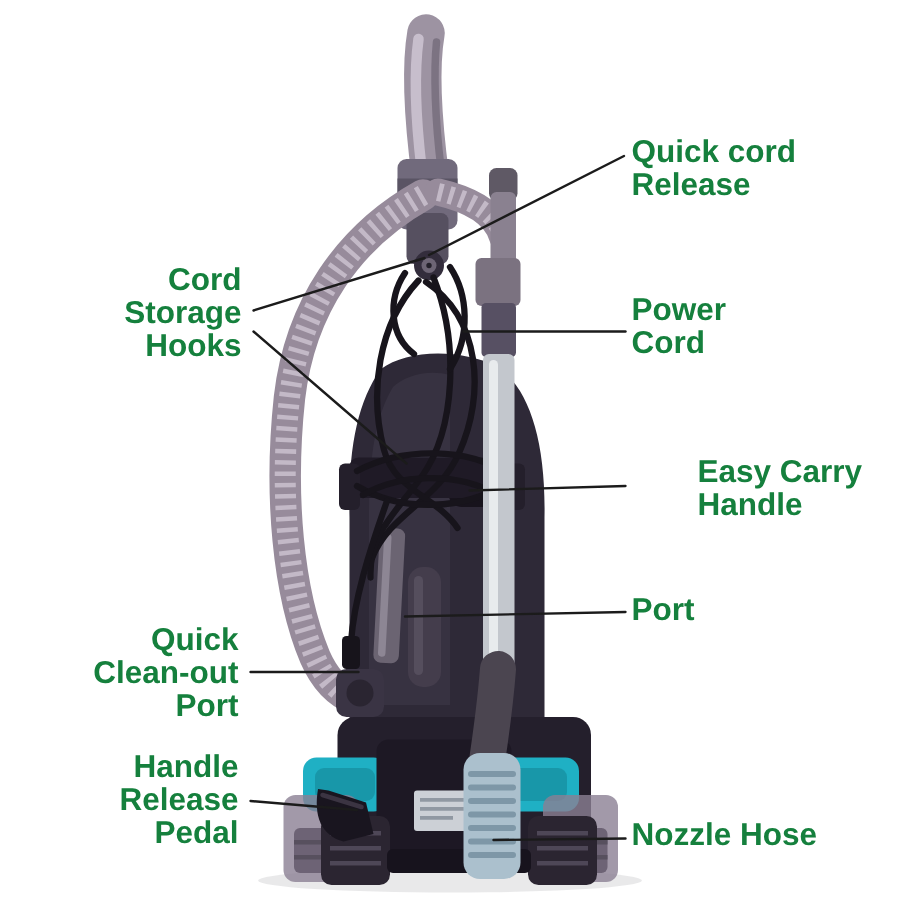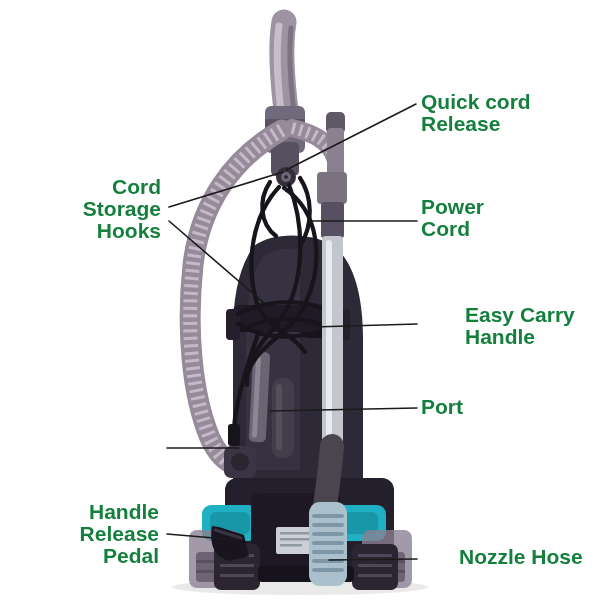--- a/index.html
+++ b/index.html
@@ -15,21 +15,21 @@
   }
   .label.left-side{text-align:right;}
   .label.right-side{text-align:left;}
   #lbl-quick-cord{left:421px;top:91px;}
   #lbl-cord-hooks{right:439px;top:176px;}
   #lbl-power-cord{left:421px;top:196px;}
   #lbl-easy-carry{left:421px;top:304px;margin-left:44px;}
   #lbl-tools{left:421px;top:396px;}
   #lbl-cleanout{right:441px;top:416px;}
   #lbl-pedal{right:441px;top:501px;}
-  #lbl-nozzle{left:421px;top:546px;margin-left:38px;}
+  #lbl-nozzle{left:421px;top:546px;}
 </style>
 </head>
 <body>
 
 <div id="stage">
 
   <svg id="vacuum-svg" width="600" height="600" viewBox="0 0 600 600">
 
     <ellipse cx="300" cy="587" rx="128" ry="8" fill="#2a2430" opacity="0.10"></ellipse>
 
@@ -189,19 +189,22 @@
 Hooks</div>
 
   <div id="lbl-power-cord" class="label right-side">Power
 Cord</div>
 
   <div id="lbl-easy-carry" class="label right-side">Easy Carry
 Handle</div>
 
   <div id="lbl-tools" class="label right-side">Port</div>
 
+  <div id="lbl-cleanout" class="label left-side">Quick
+Clean-out
+Port</div>
 
   <div id="lbl-pedal" class="label left-side">Handle
 Release
 Pedal</div>
 
   <div id="lbl-nozzle" class="label right-side">Nozzle Hose</div>
 </div>
 
 </body></html>

